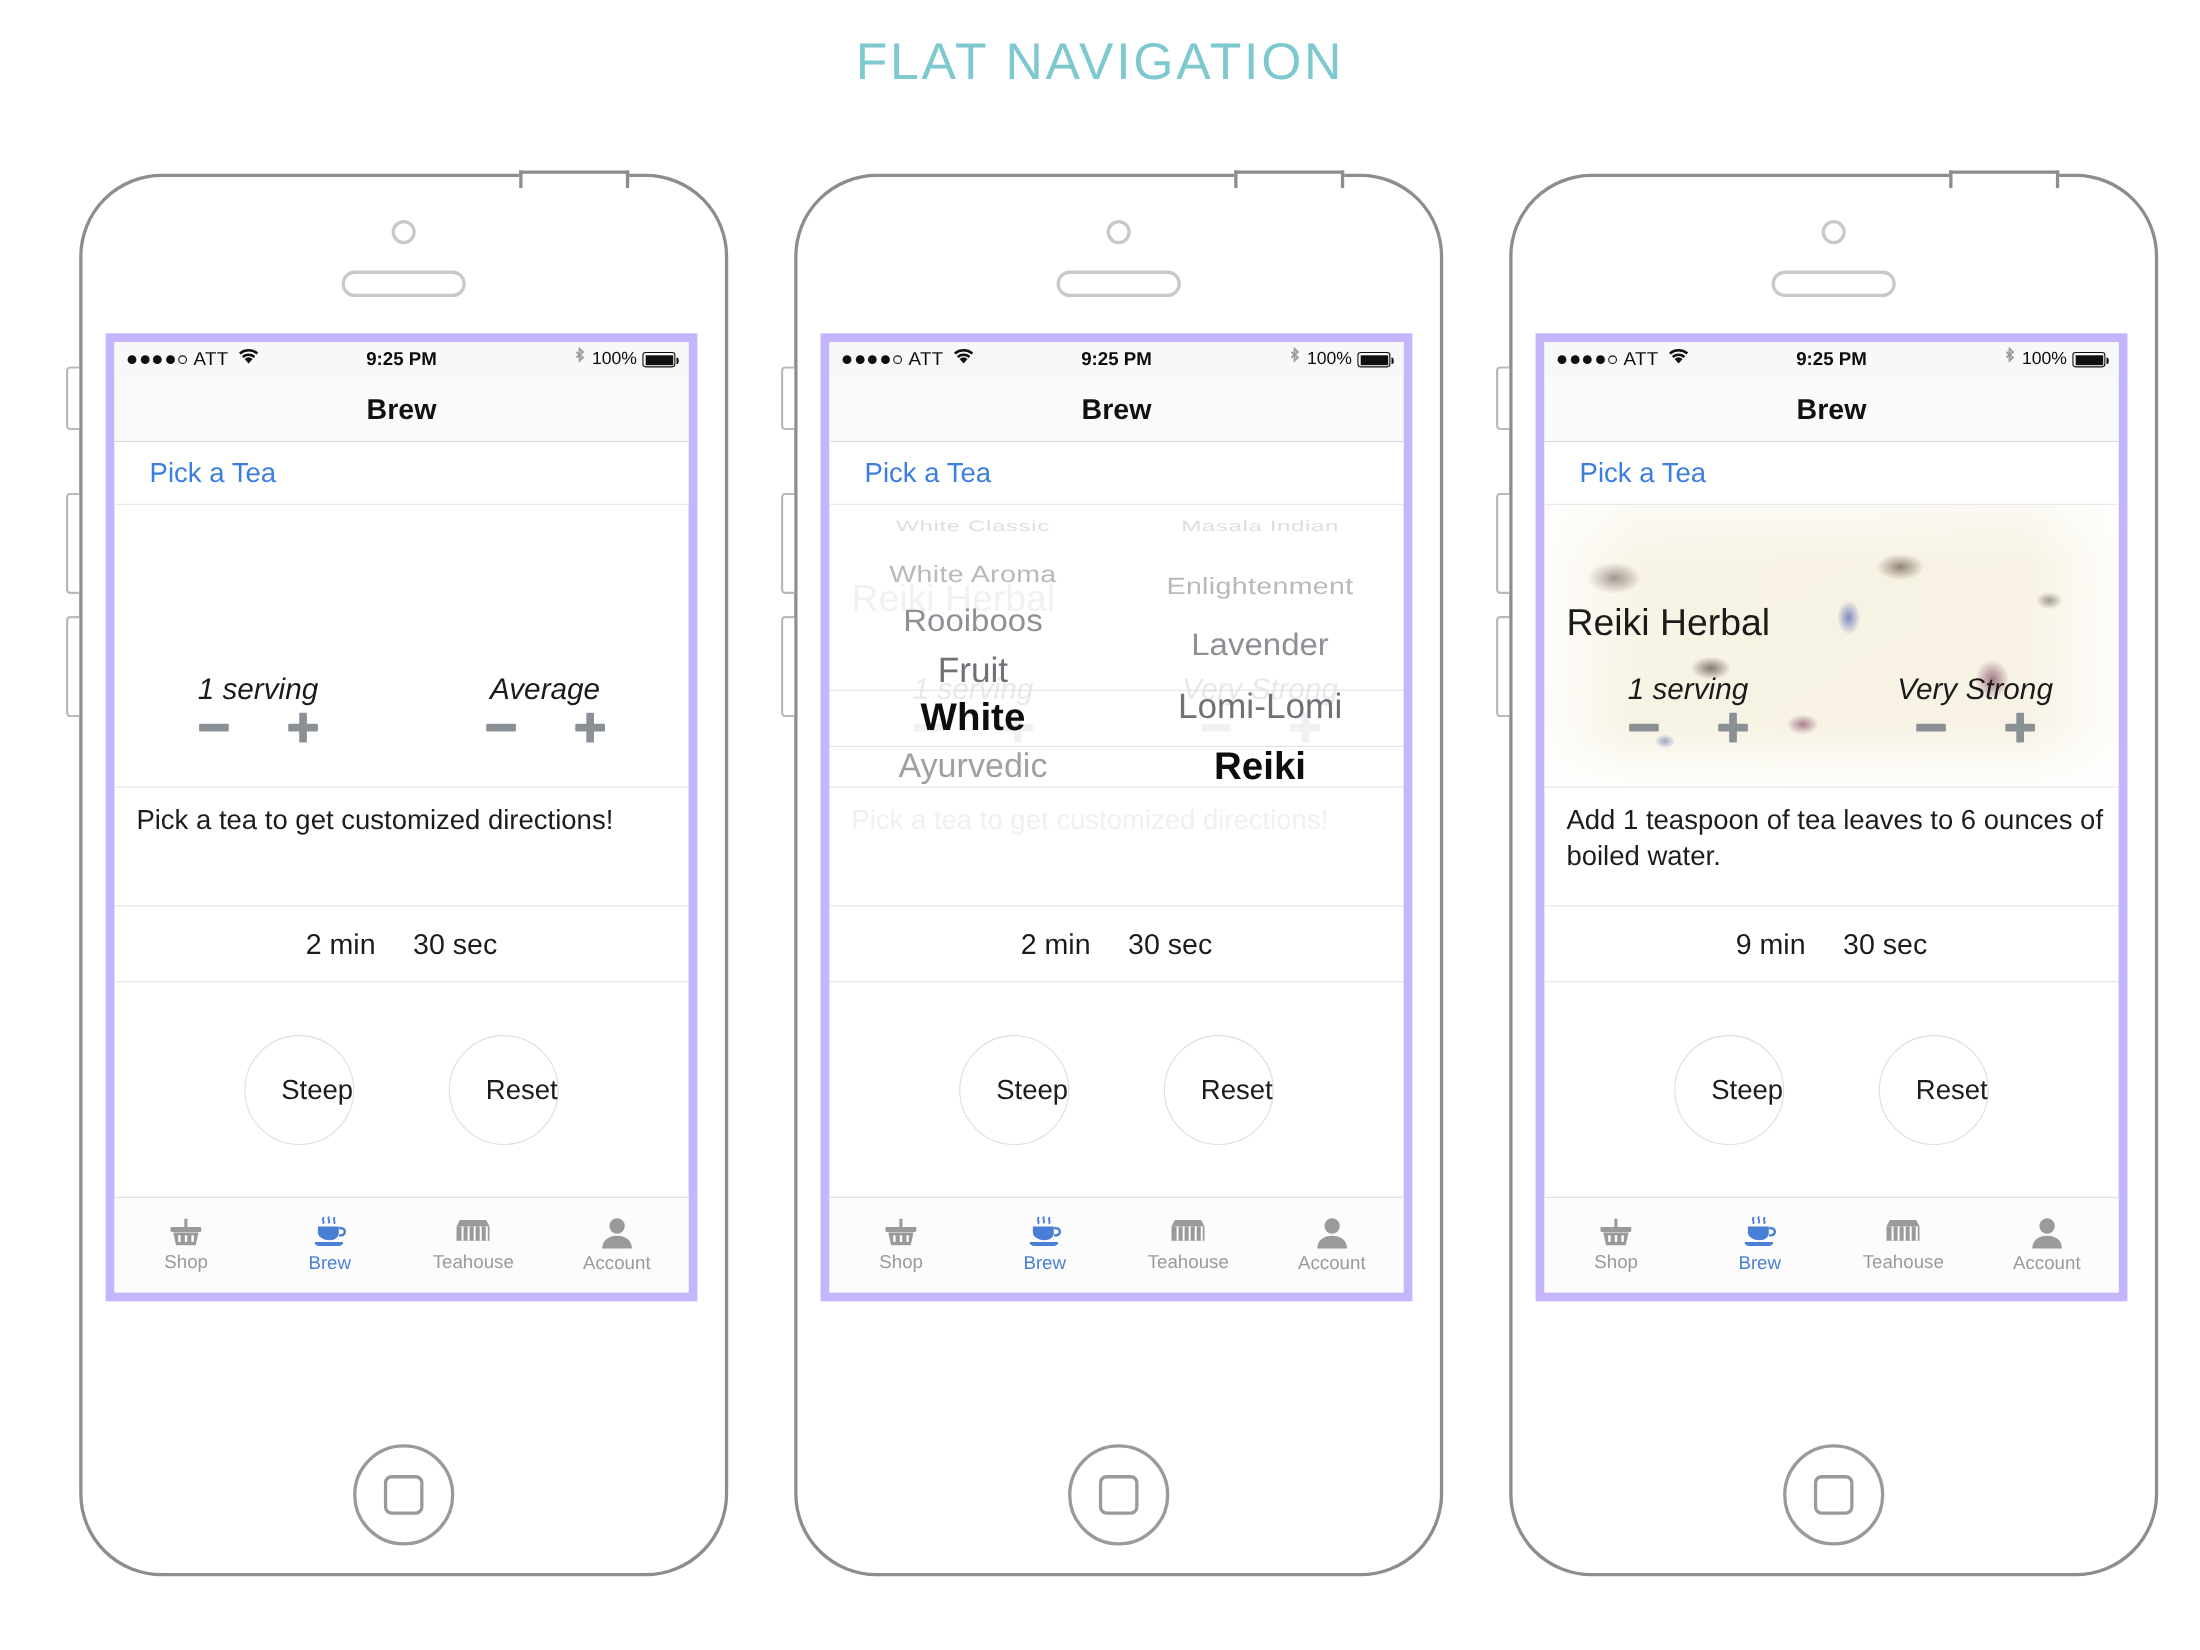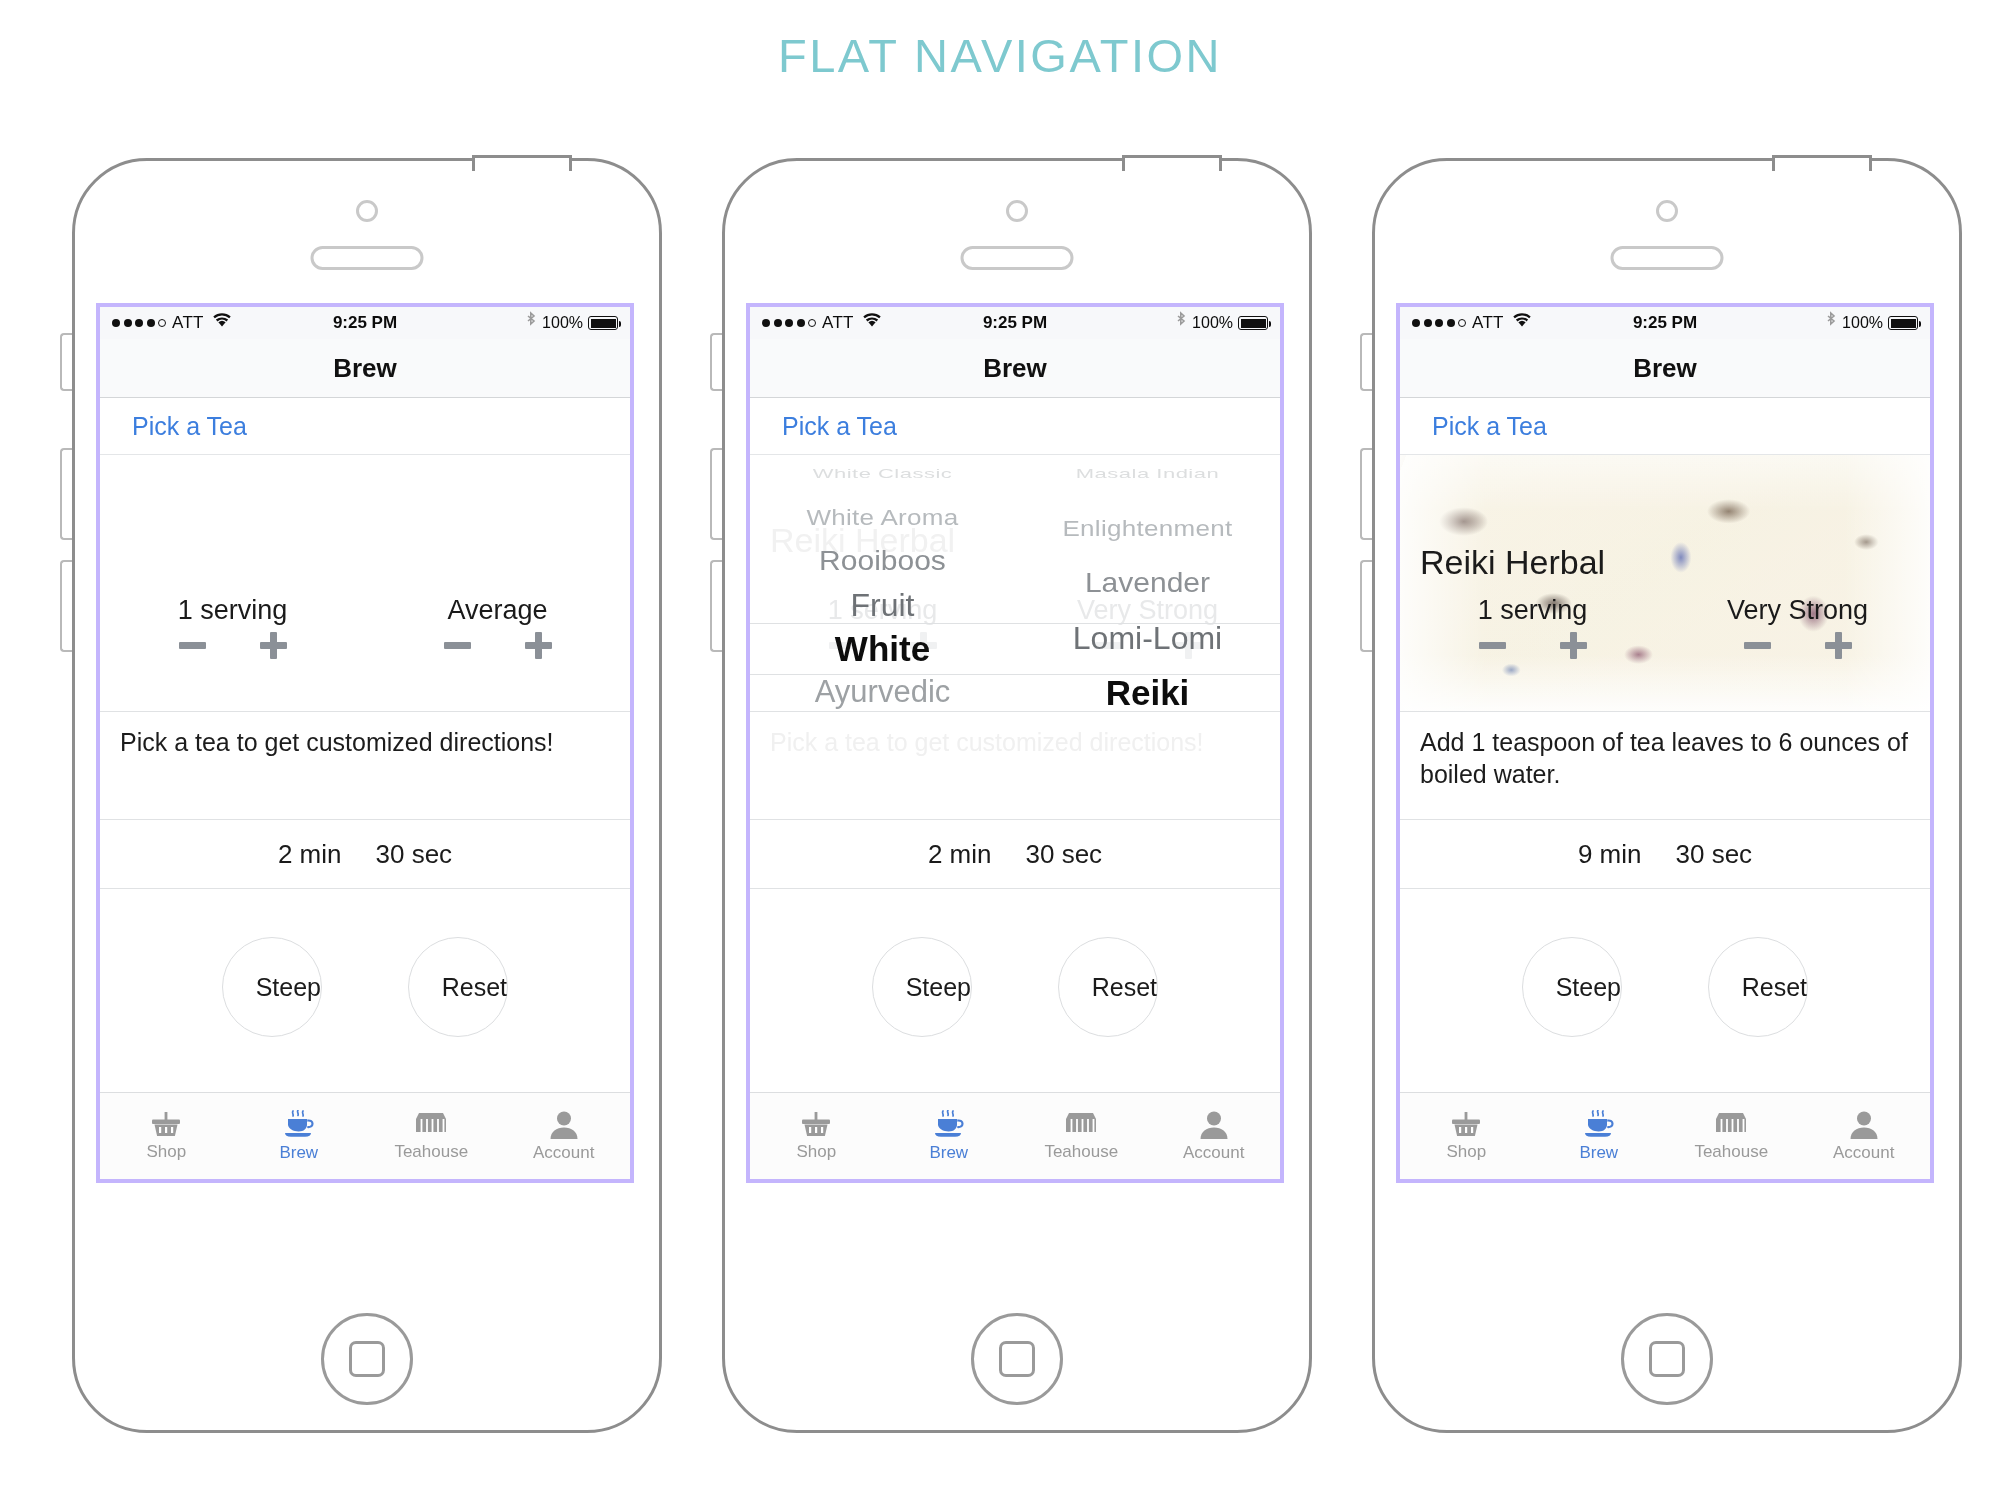--- a/index.html
+++ b/index.html
@@ -88,21 +88,21 @@
     width:36px;height:36px;border-radius:7px;
     border:3px solid #9a9a9a;box-sizing:border-box;
   }
 
   
   .screen{
     position:absolute;
     left:24px;top:145px;
     width:538px;height:880px;
     background:#ffffff;
-    border:4px solid #c4b5fd;
+    border:8px solid #c4b5fd;
     box-sizing:border-box;
     overflow:hidden;
     display:flex;flex-direction:column;
   }
 
   
   .statusbar{
     height:32px;flex:0 0 32px;
     background:#f7f8fa;
     display:flex;align-items:center;
@@ -183,22 +183,23 @@
     position:absolute;inset:0;
     background:linear-gradient(90deg, rgba(255,255,255,.85) 0%, rgba(255,255,255,.12) 16%, rgba(255,255,255,.10) 84%, rgba(255,255,255,.85) 100%),
                linear-gradient(180deg, rgba(255,255,255,.55) 0%, rgba(255,255,255,0) 22%, rgba(255,255,255,0) 78%, rgba(255,255,255,.9) 100%);
   }
   .tea-name{
     position:absolute;left:20px;top:88px;
     font-size:34px;color:#1b1b1b;
   }
 
   .steppers{
-    position:absolute;left:0;right:0;top:140px;
+    position:absolute;left:0;right:0;top:152px;
     display:flex;
+    font-style:italic;
   }
   .stepper{flex:1;text-align:center;}
   .stepper-label{font-size:27px;color:#1a1a1a;margin-bottom:6px;}
   .stepper-ctrls{
     display:flex;justify-content:center;align-items:center;gap:54px;
     font-weight:bold;color:#7d8287;
   }
   .minus{
     display:inline-block;width:27px;height:7px;background:#8b9097;border-radius:1px;
   }

